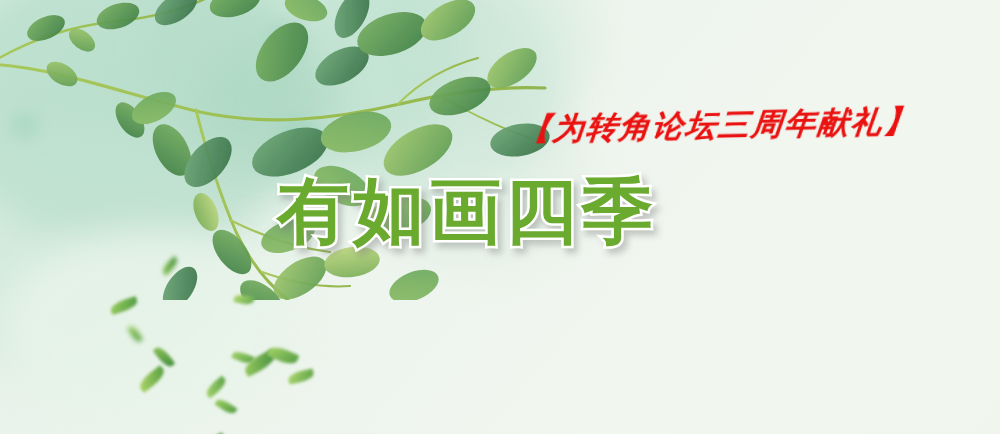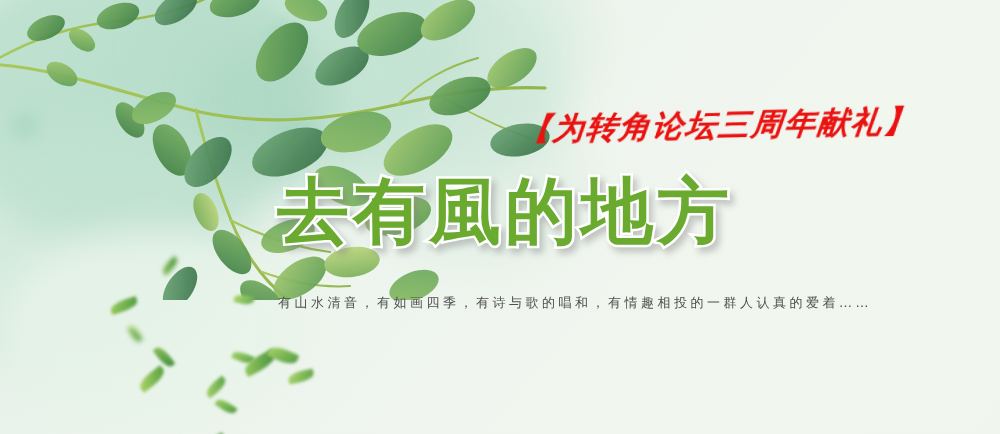--- a/index.html
+++ b/index.html
@@ -243,20 +243,19 @@
   <div class="float-leaf" style="left:234px; top:295px; width:20px; height:9px;  background:linear-gradient(120deg,#b2da72,#63a74c); transform:rotate(12deg);"></div>
   <div class="float-leaf" style="left:243px; top:356px; width:34px; height:14px; background:linear-gradient(120deg,#9ecf60,#3f8a3c); transform:rotate(-28deg);"></div>
   <div class="float-leaf" style="left:268px; top:349px; width:30px; height:13px; background:linear-gradient(120deg,#a8d568,#509a42); transform:rotate(24deg);"></div>
   <div class="float-leaf" style="left:288px; top:371px; width:26px; height:11px; background:linear-gradient(120deg,#b0d96e,#5ba147); transform:rotate(-12deg);"></div>
   <div class="float-leaf" style="left:215px; top:402px; width:22px; height:9px;  background:linear-gradient(120deg,#a2d163,#4e9841); transform:rotate(34deg);"></div>
   <div class="float-leaf" style="left:160px; top:262px; width:20px; height:8px;  background:linear-gradient(120deg,#8ec55a,#47913d); transform:rotate(-46deg); filter:blur(2.2px);"></div>
   <div class="float-leaf" style="left:126px; top:330px; width:18px; height:8px;  background:linear-gradient(120deg,#a4d266,#539c44); transform:rotate(60deg); filter:blur(2.4px);"></div>
 
   <div class="redline">【为转角论坛三周年献礼】</div>
 
-  <div class="main-title">去有風的地方</div>
+  <div class="main-title">有如画四季</div>
 
   <div class="copy">
-    <span class="line">有山水清音，有如画四季，有诗与歌的唱和，有情趣相投的一群人认真的爱着……</span>
   </div>
 
 
 </div>
 
 </body></html>

